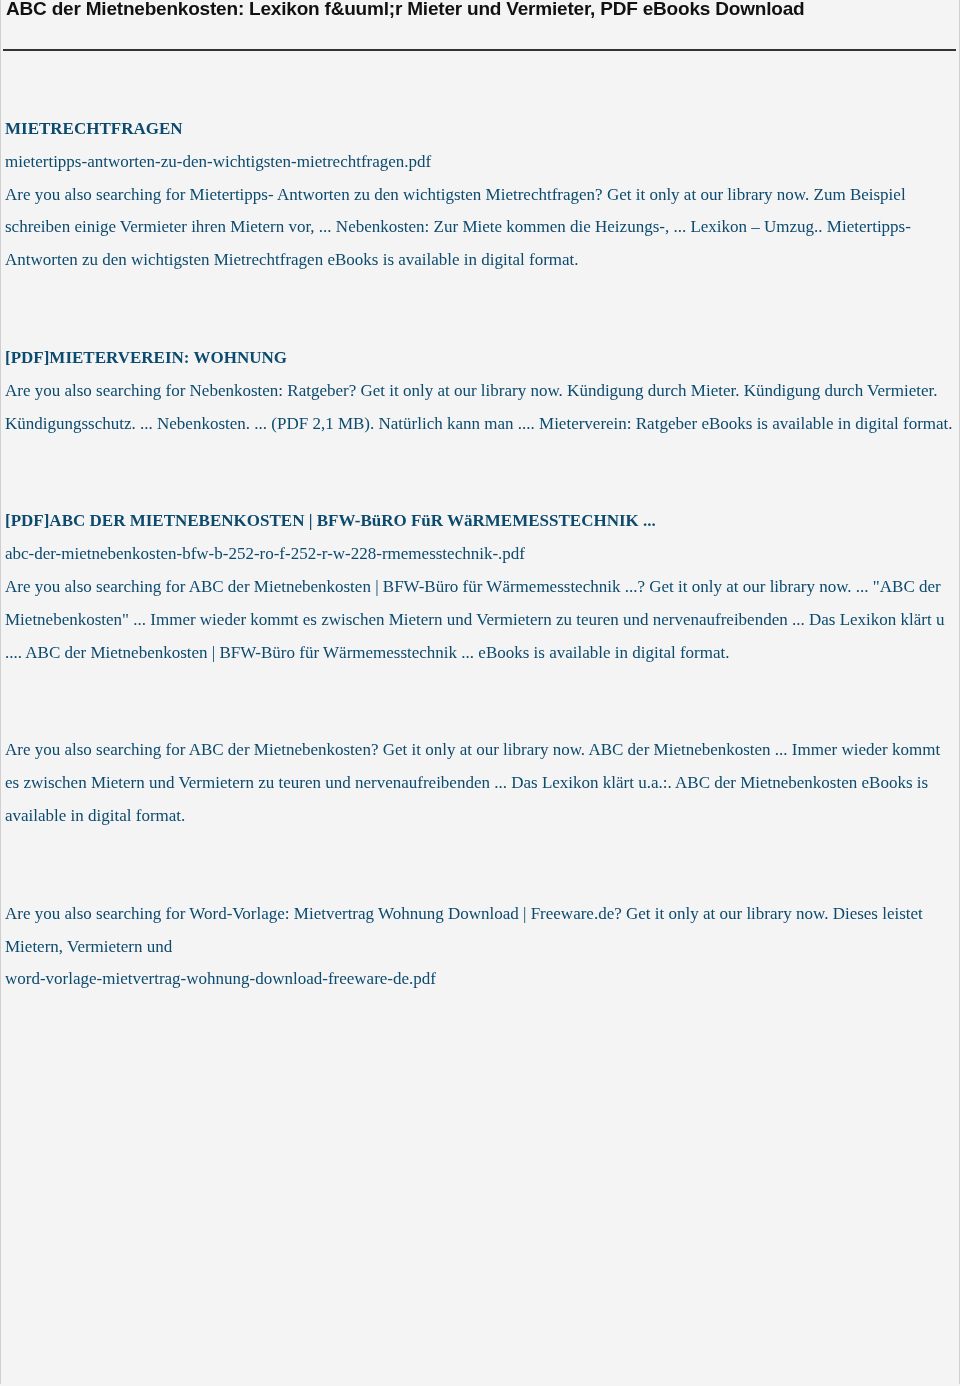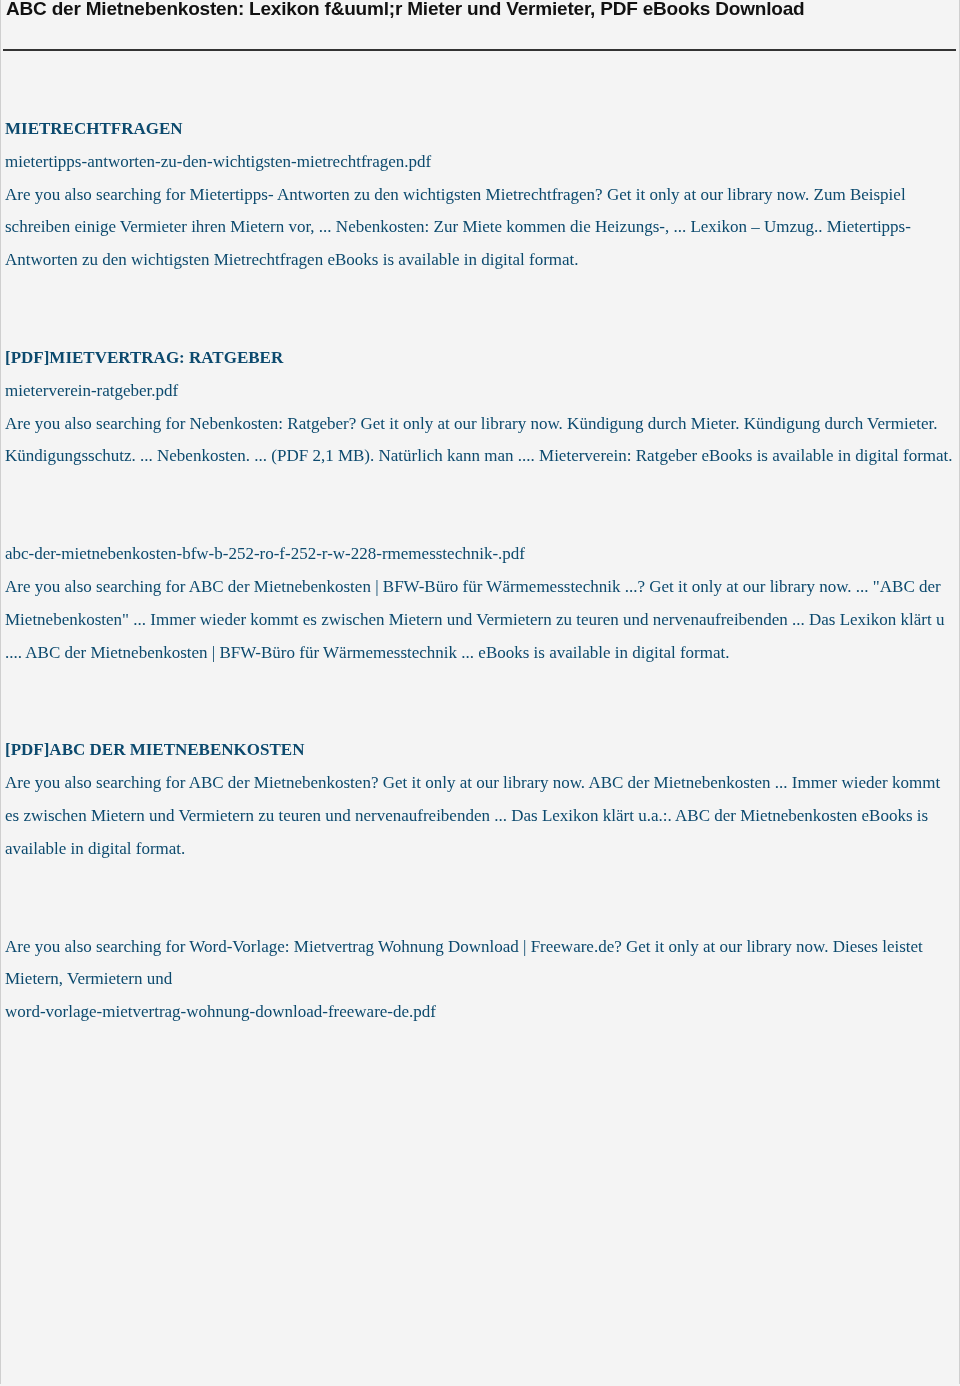--- a/index.html
+++ b/index.html
@@ -19,29 +19,28 @@
 <div class="page-title">ABC der Mietnebenkosten: Lexikon f&amp;uuml;r Mieter und Vermieter, PDF eBooks Download</div>
 <div class="rule"></div>
 
 <div class="content">
   <div class="entry">
     <div class="entry-title">MIETRECHTFRAGEN</div>
     <div>mietertipps-antworten-zu-den-wichtigsten-mietrechtfragen.pdf</div>
     <div><span>Are you also searching for </span><span class="em">Mietertipps- Antworten zu den wichtigsten Mietrechtfragen</span><span>? Get it only at our library now. Zum Beispiel schreiben einige Vermieter ihren Mietern vor, ... Nebenkosten: Zur Miete kommen die Heizungs-, ... Lexikon – Umzug.. Mietertipps- Antworten zu den wichtigsten Mietrechtfragen eBooks is available in digital format.</span></div>
   </div>
   <div class="entry">
-    <div class="entry-title">[PDF]MIETVERTRAG: RATGEBER</div>
-    <div>mieterverein-ratgeber.pdf</div>
+    <div class="entry-title">[PDF]MIETERVEREIN: WOHNUNG</div>
     <div><span>Are you also searching for </span><span class="em">Nebenkosten: Ratgeber</span><span>? Get it only at our library now. Kündigung durch Mieter. Kündigung durch Vermieter. Kündigungsschutz. ... Nebenkosten. ... (PDF 2,1 MB). Natürlich kann man .... Mieterverein: Ratgeber eBooks is available in digital format.</span></div>
   </div>
   <div class="entry">
+    <div class="entry-title">[PDF]ABC DER MIETNEBENKOSTEN | BFW-BüRO FüR WäRMEMESSTECHNIK ...</div>
     <div>abc-der-mietnebenkosten-bfw-b-252-ro-f-252-r-w-228-rmemesstechnik-.pdf</div>
     <div><span>Are you also searching for </span><span class="em">ABC der Mietnebenkosten | BFW-Büro für Wärmemesstechnik ...</span><span>? Get it only at our library now. ... "ABC der Mietnebenkosten" ... Immer wieder kommt es zwischen Mietern und Vermietern zu teuren und nervenaufreibenden ... Das Lexikon klärt u .... ABC der Mietnebenkosten | BFW-Büro für Wärmemesstechnik ... eBooks is available in digital format.</span></div>
   </div>
   <div class="entry">
-    <div class="entry-title">[PDF]ABC DER MIETNEBENKOSTEN</div>
     <div><span>Are you also searching for </span><span class="em">ABC der Mietnebenkosten</span><span>? Get it only at our library now. ABC der Mietnebenkosten ... Immer wieder kommt es zwischen Mietern und Vermietern zu teuren und nervenaufreibenden ... Das Lexikon klärt u.a.:. ABC der Mietnebenkosten eBooks is available in digital format.</span></div>
   </div>
   <div class="entry">
     <div><span>Are you also searching for </span><span class="em">Word-Vorlage: Mietvertrag Wohnung Download | Freeware.de</span><span>? Get it only at our library now. Dieses leistet Mietern, Vermietern und</span></div>
     <div>word-vorlage-mietvertrag-wohnung-download-freeware-de.pdf</div>
   </div>
 </div>
 
 </body></html>

